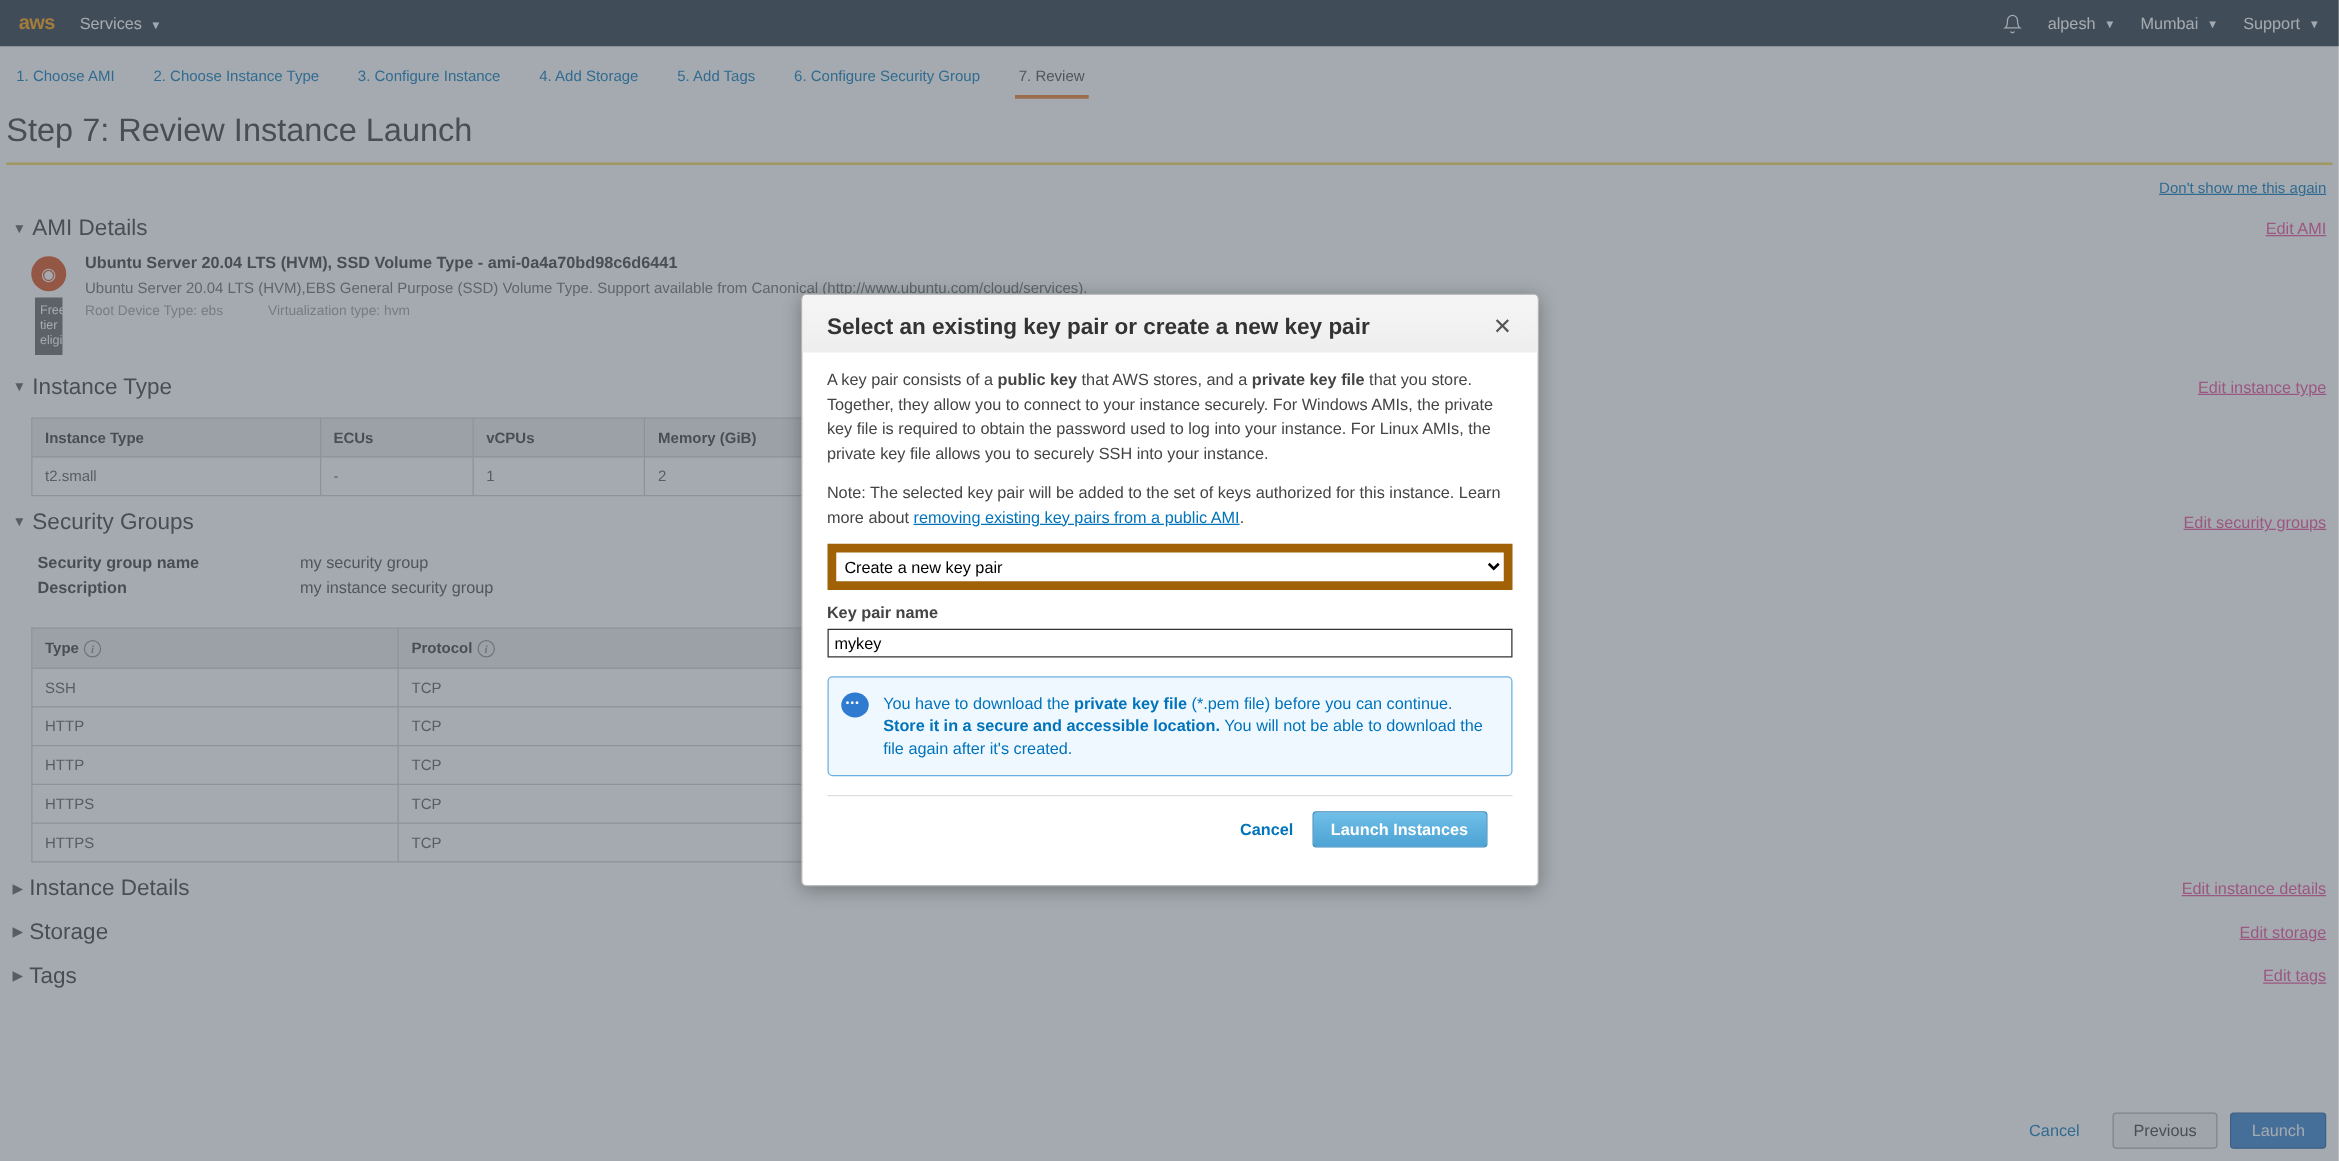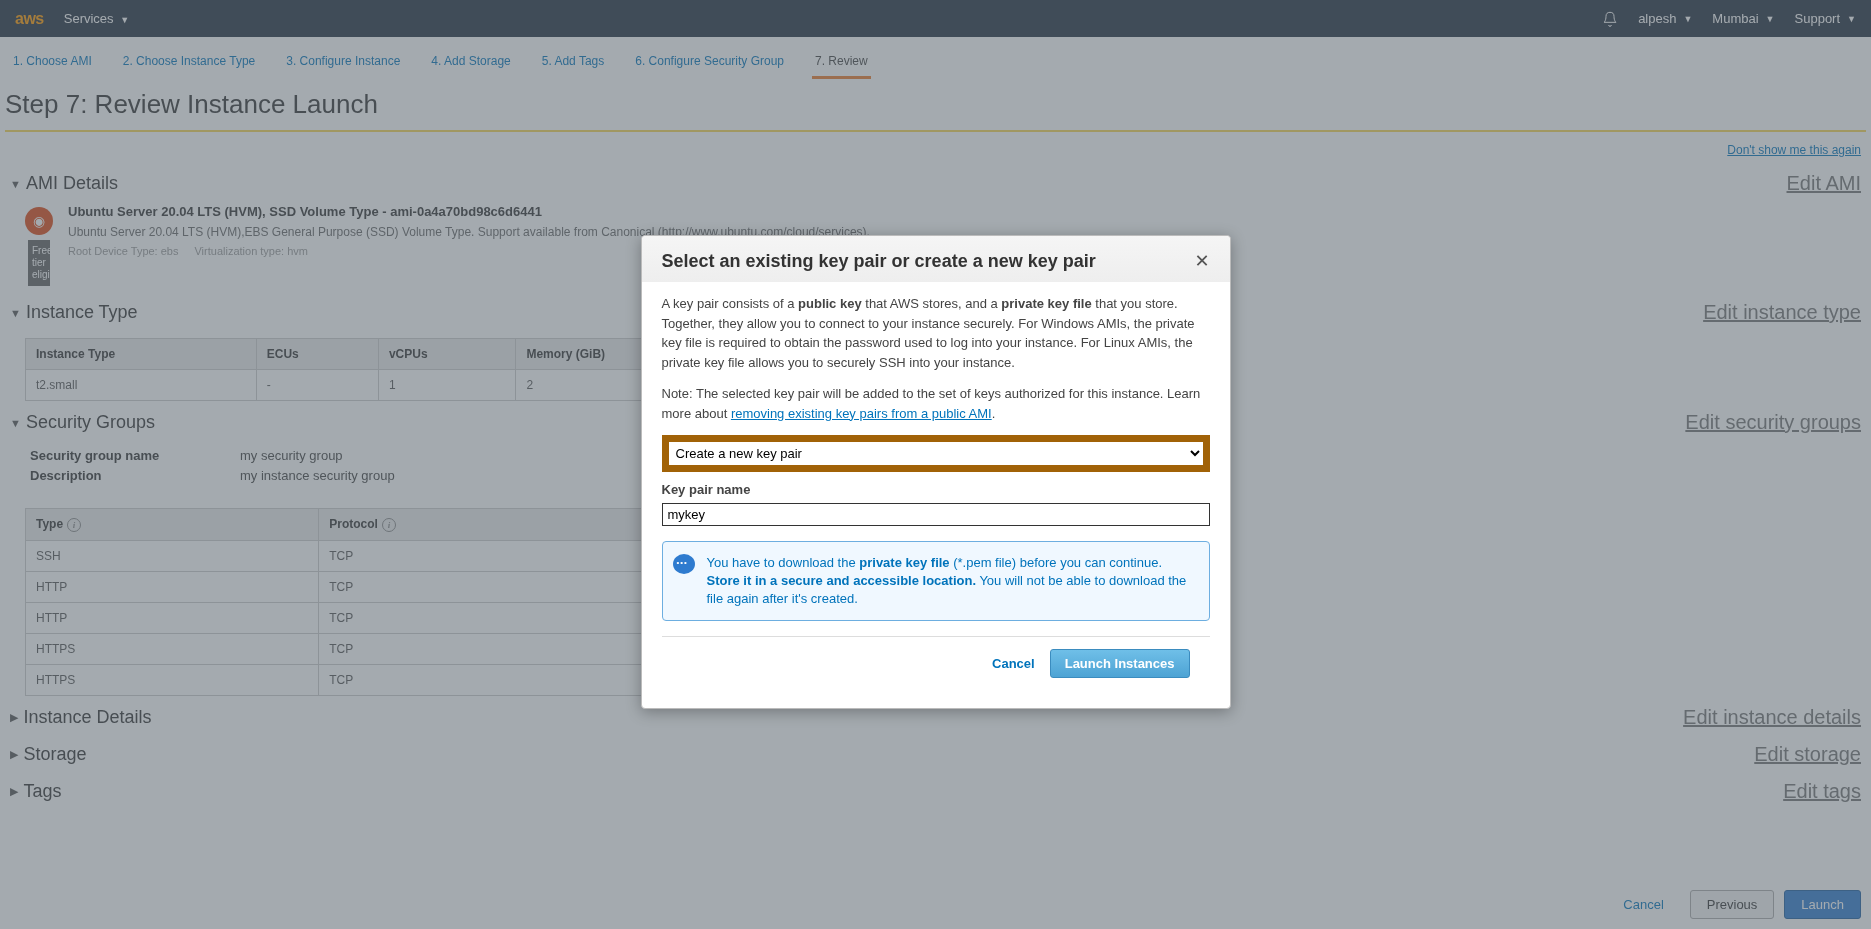--- a/index.html
+++ b/index.html
@@ -22,30 +22,30 @@
 .warning-line { height: 2px; background: linear-gradient(to right, #f5d653, #f5d653); margin: 0 5px 5px 5px; }
 
 .dontshow { text-align: right; padding: 5px 10px; }
 .dontshow a { color: #0073bb; font-size: 12px; text-decoration: underline; }
 
 
 .section { margin: 6px 10px; }
 .section-header { display: flex; align-items: center; justify-content: space-between; padding: 4px 0; }
 .section-header .left { display: flex; align-items: center; gap: 5px; font-size: 18px; font-weight: 400; color: #333; }
 .section-header .toggle { font-size: 11px; color: #555; }
-.edit-link { color: #737373; font-size: 20px; }
+.edit-link { color: #ec4899; font-size: 13px; }
 
 
 .ami-row { display: flex; align-items: flex-start; gap: 15px; padding: 5px 15px; }
 .ubuntu-logo { width: 28px; height: 28px; background: #dd4814; border-radius: 50%; display:flex; align-items:center; justify-content:center; margin-top:3px; }
 .ubuntu-logo::after { content:"◉"; color:#fff; font-size:14px;}
 .ami-text .name { font-weight: bold; font-size: 13px; color: #333; }
 .ami-text .desc { color: #666; font-size: 12px; margin-top: 6px; }
 .free-tier { background: #606060; color: #fff; font-size: 10px; padding: 5px 4px; text-align: center; line-height: 1.2; width: 22px; }
-.root-info { color: #999; font-size: 11px; margin-top: 6px; display:flex; gap:16px;text-align:center;}
+.root-info { color: #999; font-size: 11px; margin-top: 6px; display:flex; gap:36px;text-align:center;}
 
 
 table.datatable { border-collapse: collapse; width: 100%; margin: 10px 15px 0 15px; max-width: 1060px; }
 table.datatable th, table.datatable td { border: 1px solid #ccc; padding: 8px 10px; text-align: left; font-size: 12px; }
 table.datatable th { background: #ececec; font-weight: bold; color: #333;}
 table.datatable td { color: #555; }
 
 .sg-details { padding: 10px 20px; font-size: 13px; }
 .sg-details .row { display:flex; margin-bottom:5px;gap:45px;}
 .sg-details .label { width: 165px; font-weight: bold; }

